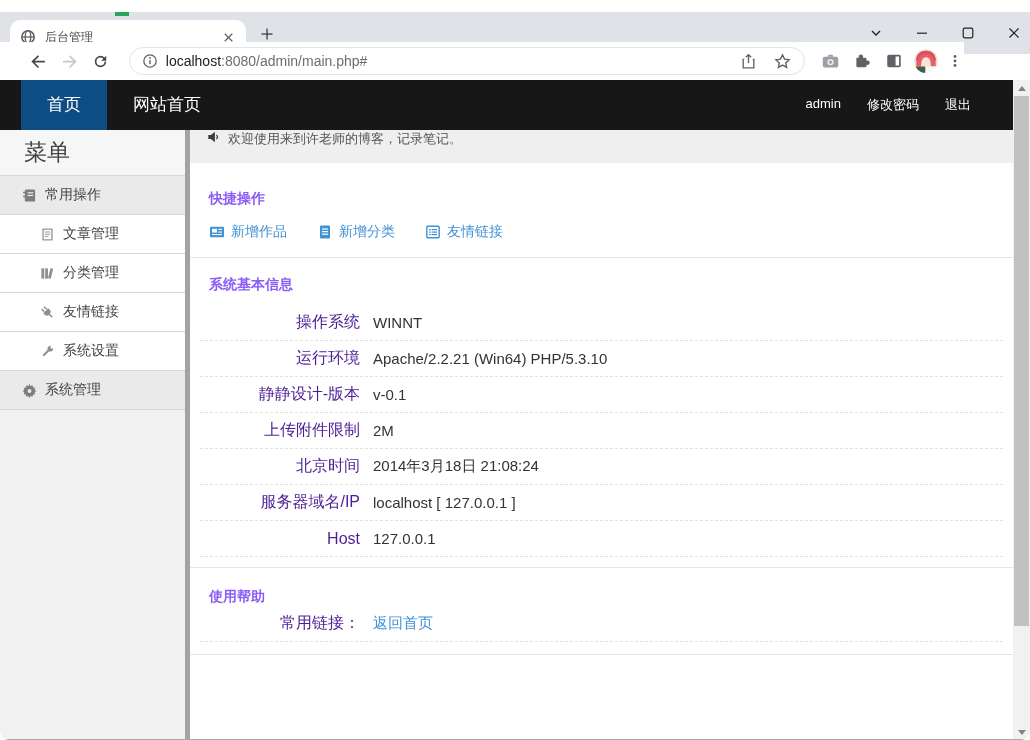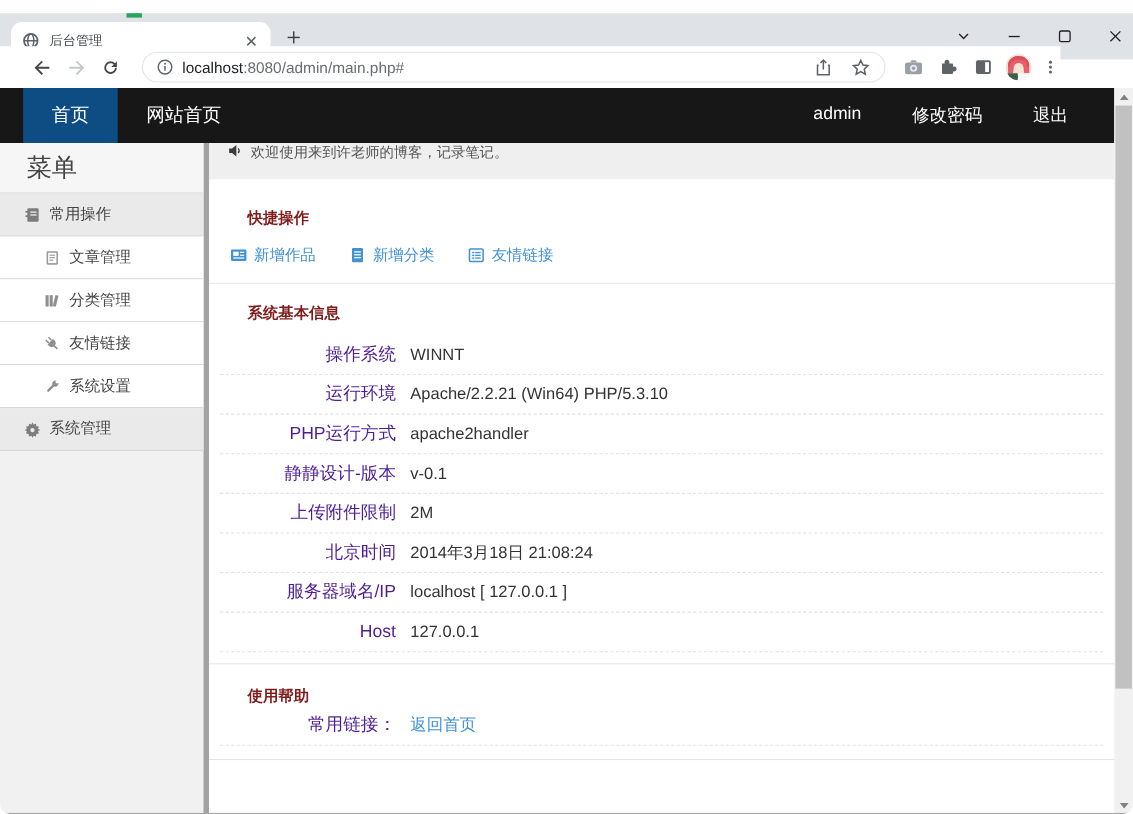--- a/index.html
+++ b/index.html
@@ -38,38 +38,38 @@
   .sb-up,.sb-down { position:absolute; left:0; width:17px; height:16px; display:flex; align-items:center; justify-content:center; }
   .sb-up { top:0; } .sb-down { bottom:0; }
   .tri-up { width:0; height:0; border-left:4px solid transparent; border-right:4px solid transparent; border-bottom:5px solid #828282; }
   .tri-down { width:0; height:0; border-left:4px solid transparent; border-right:4px solid transparent; border-top:5px solid #828282; }
   .sb-thumb { position:absolute; left:1px; top:16px; width:15px; height:530px; background:#c1c1c1; }
 
   .topnav { position:absolute; left:0; top:0; width:1013px; height:50px; background:#171717;
             display:flex; align-items:center; padding-left:21px; color:#fff; }
   .nav-item { height:50px; line-height:50px; padding:0 26px; font-size:17px; cursor:pointer; }
   .nav-item.active { background:#0e4c84; }
-  .nav-right { margin-left:auto; margin-right:42px; display:flex; gap:46px; font-size:16px; }
+  .nav-right { margin-left:auto; margin-right:42px; display:flex; gap:26px; font-size:13px; }
   .nav-right span { cursor:pointer; }
 
   .body-wrap { position:absolute; left:0; top:50px; width:1013px; height:610px; display:flex; }
 
   .sidebar { width:190px; background:#f1f1f1; border-right:5px solid #a3a3a3; }
   .side-title { height:46px; background:#f6f6f6; display:flex; align-items:center; padding-left:24px;
                 font-size:23px; color:#444; border-bottom:1px solid #d7d7d7; }
   .side-item { height:39px; display:flex; align-items:center; gap:8px; font-size:14px; color:#444;
                border-bottom:1px solid #d7d7d7; cursor:pointer; }
   .side-item.group { background:#eaeaea; padding-left:22px; }
   .side-item.child { background:#fff; padding-left:40px; }
   .sicon { display:flex; width:15px; height:15px; }
 
   .main { flex:1; background:#fff; }
   .welcome { height:33px; background:#efefef; display:flex; align-items:flex-start; gap:7px;
              padding-left:17px; font-size:13px; color:#555; }
-  .h-sec { font-size:14px; font-weight:bold; color:#7f1d1d; padding-left:19px;margin-left:16px; }
+  .h-sec { font-size:14px; font-weight:bold; color:#8b5cf6; padding-left:19px; }
   .quick-title { margin-top:27px; }
   .quick-links { display:flex; gap:30px; padding-left:19px; margin-top:15px; }
   .qlink { display:flex; align-items:center; gap:6px; font-size:14px; color:#4191d5; cursor:pointer; text-decoration:none; }
   .hr { border-top:1px solid #e6e6e6; margin-top:16px; }
   .sys-title { margin-top:18px; }
   .rows { margin-top:11px; padding:0 10px; }
   .info-row { display:flex; align-items:center; height:36px; border-bottom:1px dashed #e2e2e2; }
   .info-label { width:160px; text-align:right; color:#4c1d95; font-size:16px; white-space:nowrap; }
   .info-value { margin-left:13px; color:#333; font-size:15px; }
   .info-value.link { color:#4191d5; cursor:pointer; }
@@ -362,24 +362,20 @@
         <div class="rows">
           <div class="info-row">
             <span class="info-label">操作系统</span>
             <span class="info-value">WINNT</span>
           </div>
           <div class="info-row">
             <span class="info-label">运行环境</span>
             <span class="info-value">Apache/2.2.21 (Win64) PHP/5.3.10</span>
           </div>
           <div class="info-row">
-            <span class="info-label">PHP运行方式</span>
-            <span class="info-value">apache2handler</span>
-          </div>
-          <div class="info-row">
             <span class="info-label">静静设计-版本</span>
             <span class="info-value">v-0.1</span>
           </div>
           <div class="info-row">
             <span class="info-label">上传附件限制</span>
             <span class="info-value">2M</span>
           </div>
           <div class="info-row">
             <span class="info-label">北京时间</span>
             <span class="info-value">2014年3月18日 21:08:24</span>

